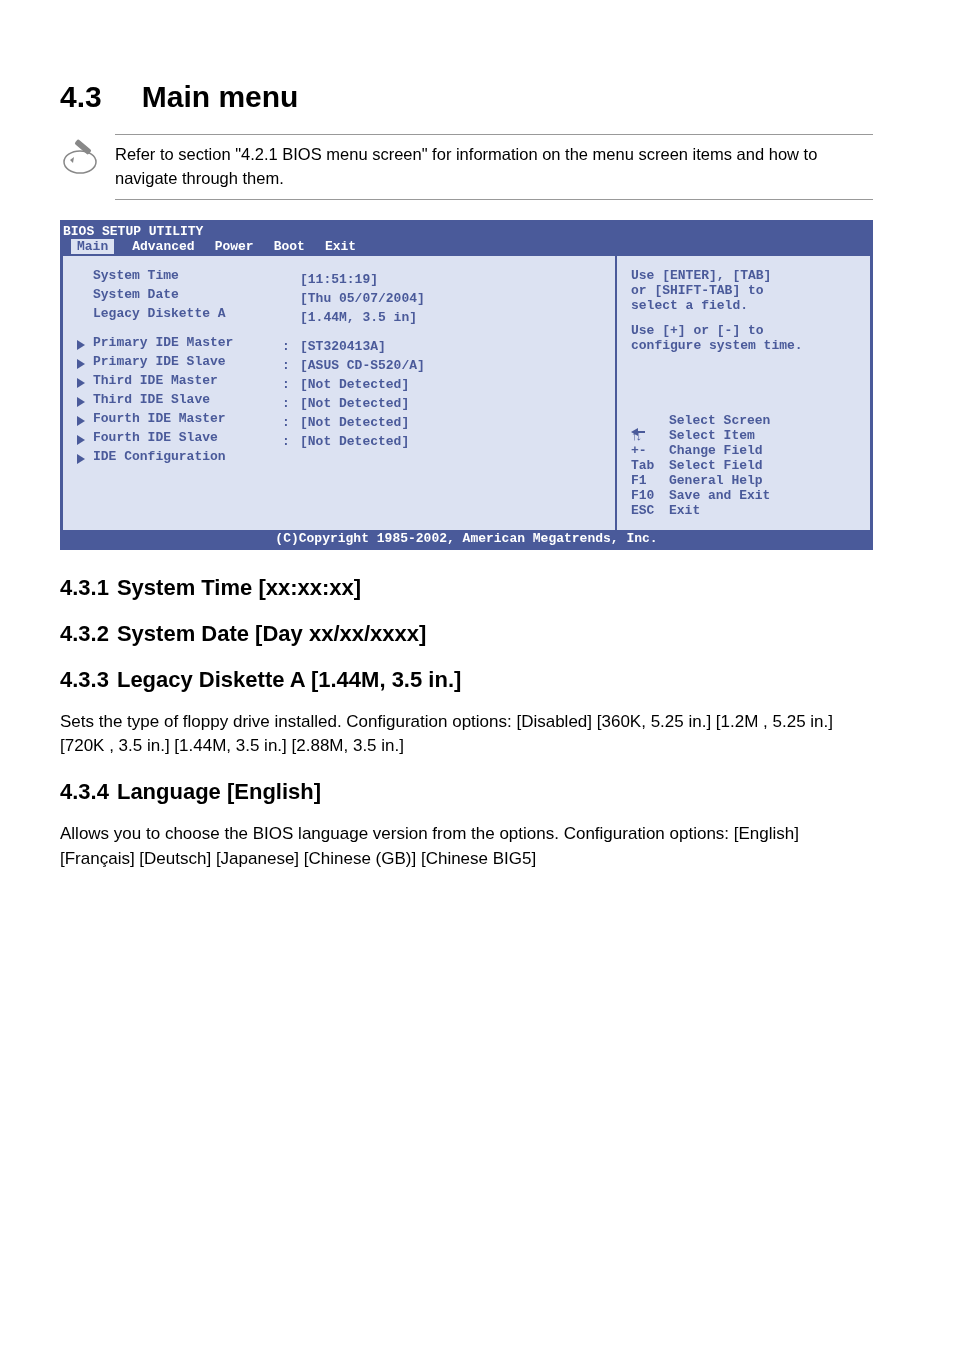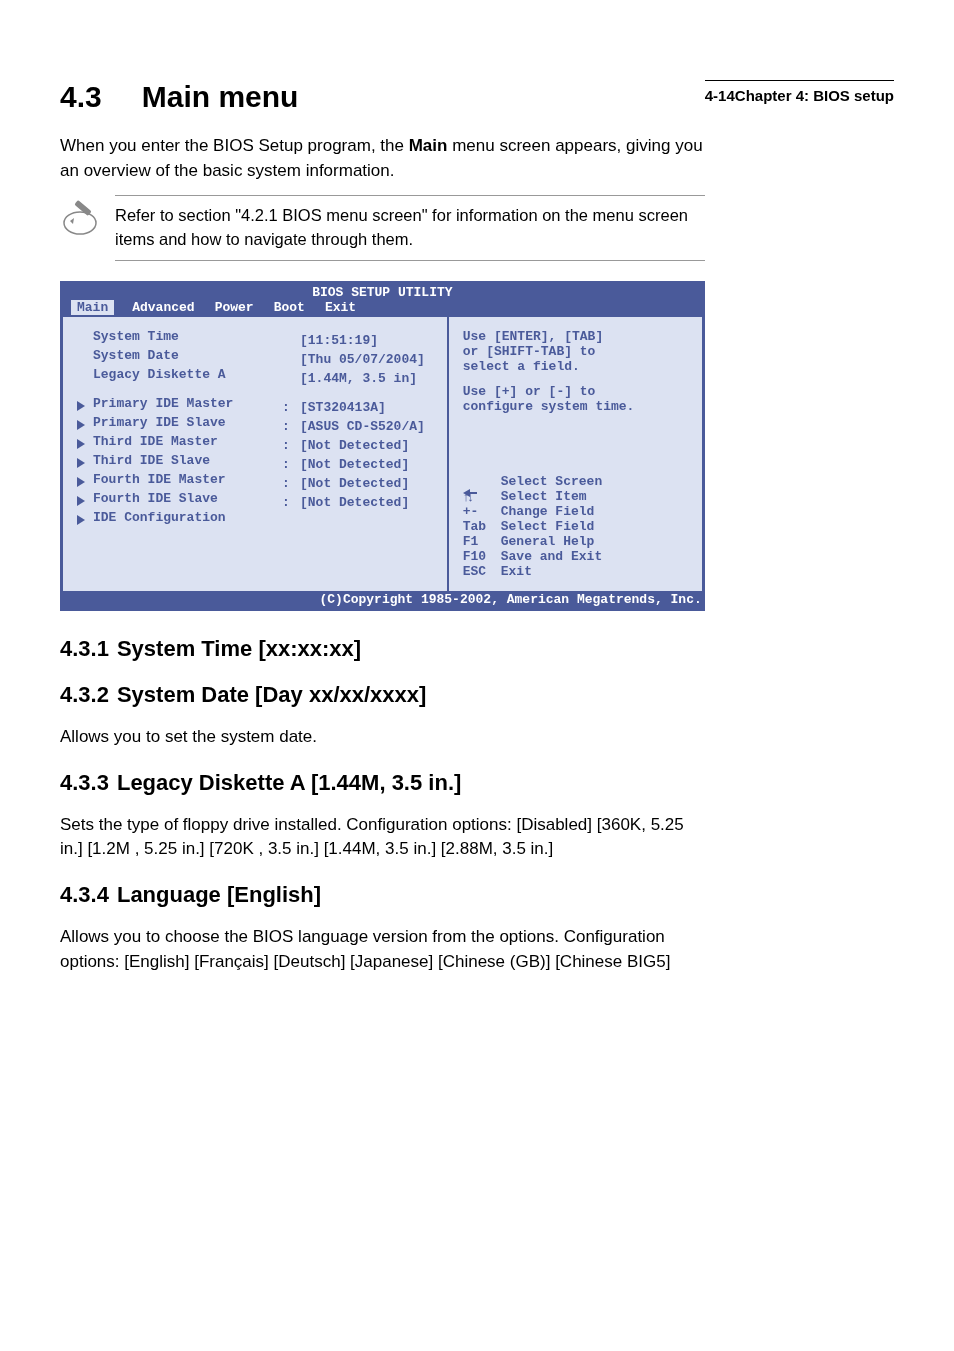--- a/index.html
+++ b/index.html
@@ -4,25 +4,25 @@
   <style>
     body {
       font-family: Arial, Helvetica, sans-serif;
       background: #fff;
       color: #000;
       margin: 0;
       padding: 0;
       width: 954px;
     }
     .page {
-      padding: 50px 60px 40px 60px;
+      padding: 50px 81px 40px 60px;
       box-sizing: border-box;
       min-height: 1351px;
       display: flex;
-      flex-direction: row;
+      flex-direction: column;
       border-radius: 26px;
     }
     .content {
       flex: 1;
     }
     h1 {
       font-weight: bold;
       font-size: 30px;
       margin: 30px 0 20px 0;
     }
@@ -65,21 +65,20 @@
       background: #dce2f2;
       font-family: "Courier New", monospace;
       font-weight: bold;
       font-size: 13px;
       color: #4a5a9a;
       margin: 10px 0 25px 0;
     }
     .bios-header {
       background: #4a5a9a;
       color: #fff;
-      text-align: center;
       font-size: 13px;
       padding: 1px 0 0 0;
     }
     .bios-tabs {
       background: #4a5a9a;
       color: #fff;
       display: flex;
       padding: 0 8px 2px 8px;
       font-size: 13px;
       gap: 0;
@@ -140,21 +139,21 @@
     .help-row {
       display: flex;
       gap: 4px;
     }
     .help-key {
       flex: 0 0 34px;
     }
     .bios-footer {
       background: #4a5a9a;
       color: #fff;
-      text-align: right;
+      text-align: center;
       font-size: 13px;
       padding: 1px 0;
     }
     h2 {
       font-size: 22px;
       font-weight: bold;
       margin: 20px 0 8px 0;
       font-family: Verdana, Arial, sans-serif;
     }
     h2 .num {
@@ -207,23 +206,20 @@
   </style>
 </head>
 <body>
 
 <div class="page">
   <div class="content">
     <h1>
       <span class="num">4.3</span><span>Main menu</span>
     </h1>
 
-    <p class="intro">
-      <span>When you enter the BIOS Setup program, the </span><b>Main</b><span> menu screen appears, giving you an overview of the basic system information.</span>
-    </p>
 
     <div class="note-box">
       <div class="note-icon">
         <svg viewBox="0 0 40 40">
           <ellipse cx="20" cy="24" rx="16" ry="11" fill="none" stroke="#888" stroke-width="1.5"></ellipse>
           <rect x="14" y="6" width="18" height="6" rx="2" transform="rotate(40 23 9)" fill="#888"></rect>
           <polygon points="10,22 14,19 13,25" fill="#888"></polygon>
         </svg>
       </div>
       <div class="note-text">Refer to section "4.2.1  BIOS menu screen" for information on the menu screen items and how to navigate through them.</div>
@@ -371,30 +367,25 @@
       <div class="bios-footer">(C)Copyright 1985-2002, American Megatrends, Inc.</div>
     </div>
 
     <h2>
       <span class="num">4.3.1</span><span>System Time [xx:xx:xx]</span>
     </h2>
 
     <h2>
       <span class="num">4.3.2</span><span>System Date [Day xx/xx/xxxx]</span>
     </h2>
-    <p class="body-text">Allows you to set the system date.</p>
 
     <h2>
       <span class="num">4.3.3</span><span>Legacy Diskette A [1.44M, 3.5 in.]</span>
     </h2>
     <p class="body-text">Sets the type of floppy drive installed. Configuration options: [Disabled] [360K, 5.25 in.] [1.2M , 5.25 in.] [720K , 3.5 in.] [1.44M, 3.5 in.] [2.88M, 3.5 in.]</p>
 
     <h2>
       <span class="num">4.3.4</span><span>Language [English]</span>
     </h2>
     <p class="body-text">Allows you to choose the BIOS language version from the options. Configuration options: [English] [Français] [Deutsch] [Japanese] [Chinese (GB)] [Chinese BIG5]</p>
   </div>
 
-  <div class="page-footer">
-    <span>4-14</span>
-    <span>Chapter 4: BIOS setup</span>
-  </div>
 </div>
 
 </body></html>

